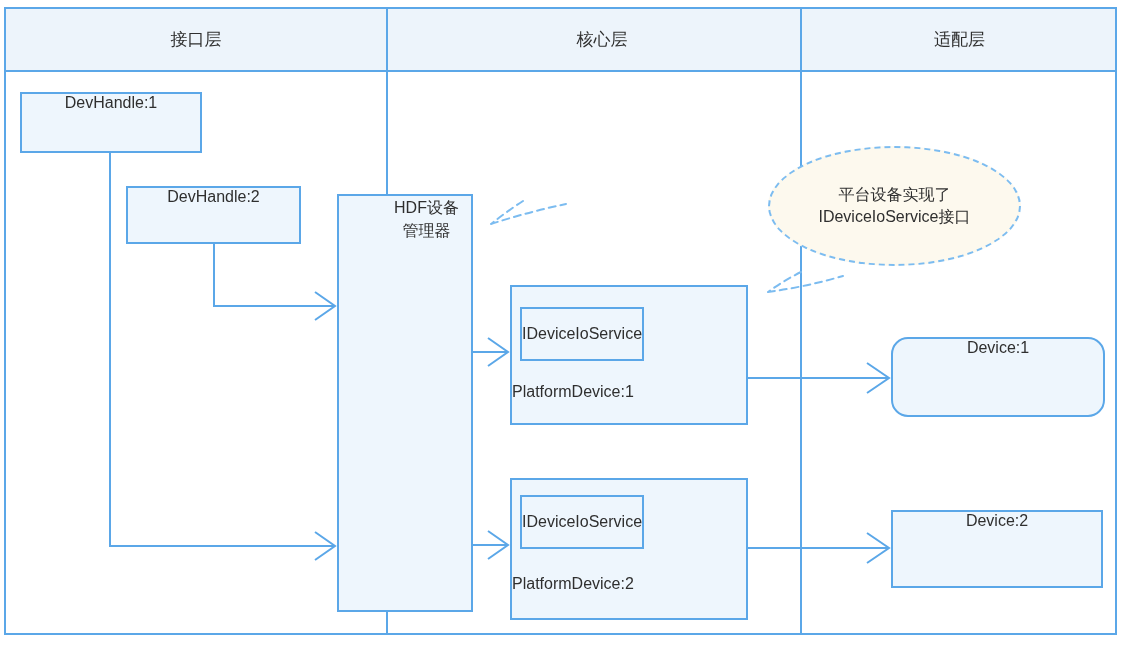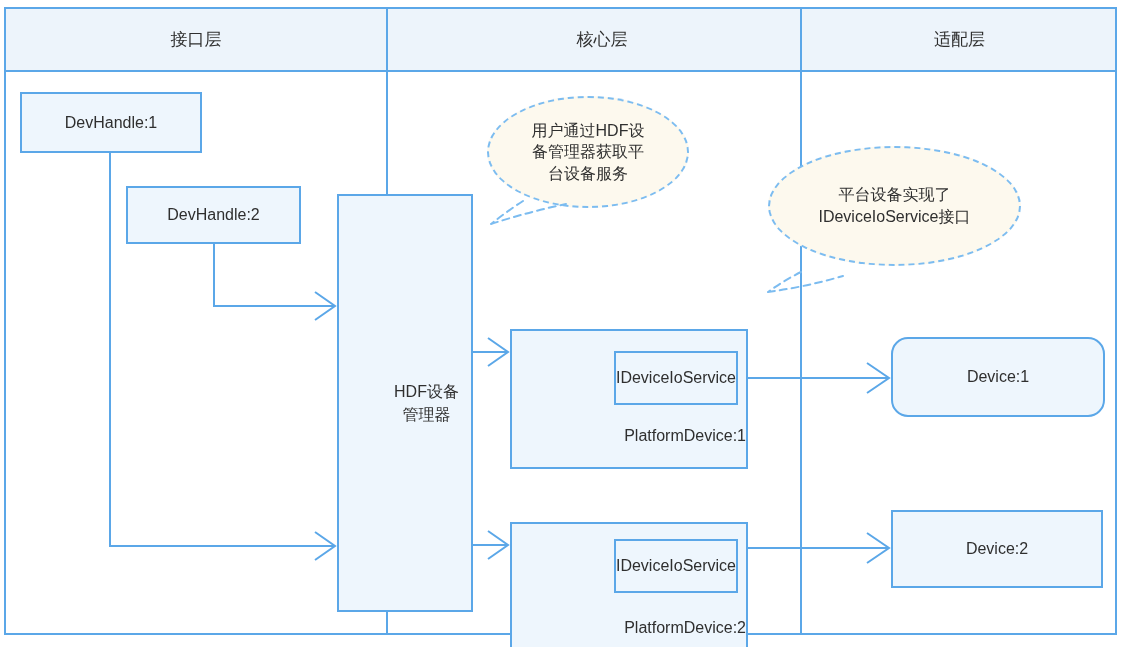--- a/index.html
+++ b/index.html
@@ -22,26 +22,26 @@
   .h2{left:396px;width:412px;}
   .h3{left:802px;width:315px;}
 
   
   svg.connectors{position:absolute;left:0;top:0;z-index:2;}
   .conn{stroke:#5BA7E8;stroke-width:2;fill:none;}
   .tail{stroke:#7CBCF0;stroke-width:2;fill:none;stroke-dasharray:7 5;stroke-linecap:round;}
 
   
   .node{position:absolute;background:#EEF6FD;border:2px solid #5BA7E8;
-    box-sizing:border-box;display:flex;align-items:center;justify-content:center;
+    box-sizing:border-box;display:flex;align-items:flex-start;justify-content:center;
     font-size:16px;color:#2f2f2f;z-index:3;text-align:center;}
   .devhandle1{left:20px;top:92px;width:182px;height:61px;}
   .devhandle2{left:126px;top:186px;width:175px;height:58px;}
   .hdf{left:337px;top:194px;width:136px;height:418px;white-space:pre-line;line-height:1.45;padding-left:43px;}
-  .platform{flex-direction:column;align-items:flex-end;justify-content:flex-start;margin-top:44px;}
+  .platform{flex-direction:column;align-items:flex-start;justify-content:flex-start;}
   .pd1{left:510px;top:285px;width:238px;height:140px;}
   .pd2{left:510px;top:478px;width:238px;height:142px;}
   .iface{margin:20px 8px 0 8px;height:54px;border:2px solid #5BA7E8;
     box-sizing:border-box;background:#EEF6FD;display:flex;align-items:center;
     justify-content:center;}
   .pd2 .iface{margin-top:15px;}
   .pd-label{flex:1;display:flex;align-items:center;justify-content:center;}
   .device1{left:891px;top:337px;width:214px;height:80px;border-radius:17px;}
   .device2{left:891px;top:510px;width:212px;height:78px;}
 
@@ -123,23 +123,20 @@
   </div>
 
   <div class="node device1">
     <span>Device:1</span>
   </div>
 
   <div class="node device2">
     <span>Device:2</span>
   </div>
 
-  <div class="bubble bubble1">
-    <div class="bubble-text">用户通过HDF设备管理器获取平台设备服务</div>
-  </div>
   <div class="bubble bubble2">
     <div class="bubble-text">平台设备实现了IDeviceIoService接口</div>
   </div>
 
   <svg class="tails" width="1127" height="647">
     <path class="tail" d="M523,201 Q506,212 491,224 M491,224 Q528,212 566,204"></path>
     <path class="tail" d="M801,272 Q783,281 768,292 M768,292 Q805,287 843,276"></path>
   </svg>
 
 </div>

